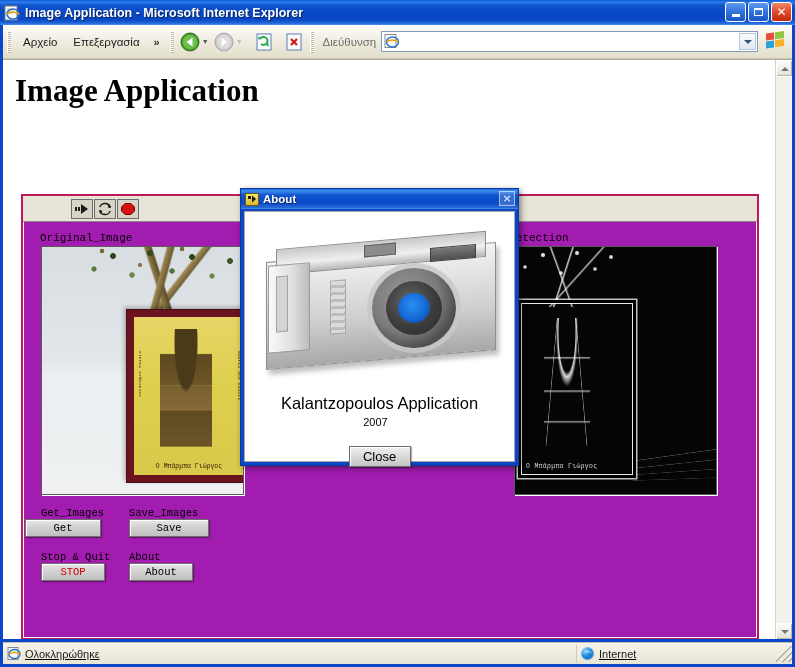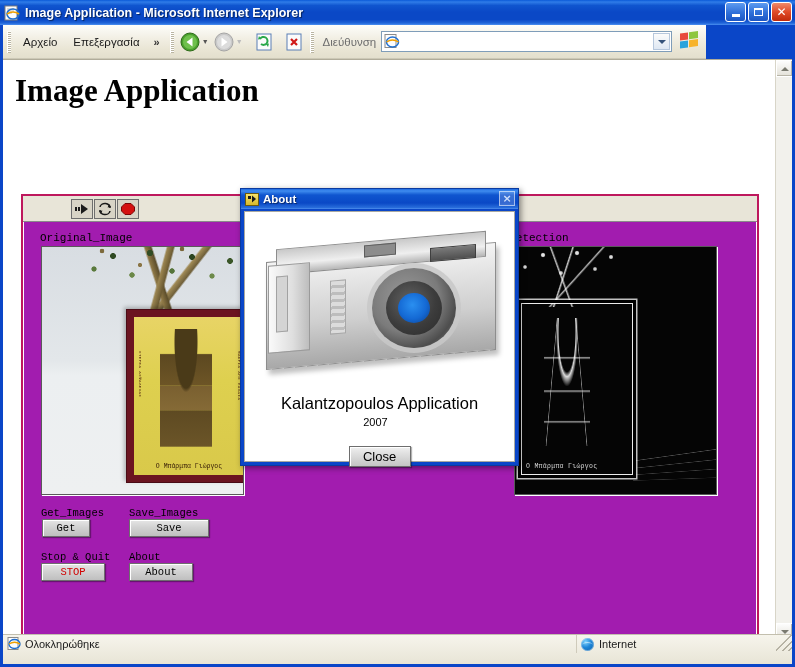--- a/index.html
+++ b/index.html
@@ -53,21 +53,21 @@
   .win-btn.close {
     background: linear-gradient(to bottom, #f08a6a, #e04a28 50%, #c02a0c);
   }
   .glyph-min { width: 8px; height: 3px; background: #fff; margin-top: 7px; }
   .glyph-max { width: 9px; height: 8px; border: 1px solid #fff; border-top-width: 2px; box-sizing: border-box; }
   .glyph-close { color: #fff; font-size: 12px; font-weight: bold; line-height: 10px; font-family: "DejaVu Sans", sans-serif;}
 
   
   #menurow {
     position: absolute; left: 3px; top: 25px;
-    width: 703px; height: 34px;
+    width: 789px; height: 34px;
     background: linear-gradient(to bottom, #fdfdfa 0%, #f2efe4 40%, #e9e5d4 75%, #e3dfcd 100%);
     display: flex; align-items: center;
     border-bottom: 1px solid #ccc8b6;
     box-sizing: border-box;
   }
   .grip {
     width: 3px; height: 22px; margin: 0 4px;
     background: repeating-linear-gradient(to bottom, #ffffff 0px, #ffffff 1px, #b9b4a0 1px, #b9b4a0 2px);
     border-left: 1px solid #ffffff;
     flex: none;
@@ -419,24 +419,24 @@
     background: linear-gradient(to bottom,#f0f0f0,#dadada 48%,#c4c4c4);
     border:1px solid #6e6e6e;
     box-shadow: inset 1px 1px 0 #ffffff, 1px 1px 1px rgba(0,0,0,.3);
     display:flex; align-items:center; justify-content:center;
     font-size:13px; color:#000; box-sizing:border-box;
   }
 
   
   #statusbar {
     position:absolute; left:3px; bottom:3px;
-    width:789px; height:30px;
+    width:789px; height:22px;
     background: linear-gradient(to bottom,#f6f4ec,#e8e5d6);
     border-top:1px solid #c3bfae;
-    display:flex; align-items:flex-start; box-sizing:border-box;
+    display:flex; align-items:center; box-sizing:border-box;text-decoration:underline;
   }
   .sb-pane {
     height:18px; display:flex; align-items:center;
     font-size:11px; color:#1a1a1a;
     border-left:1px solid #cfcbbb; box-sizing:border-box;
     padding:0 4px;
   }
   #sb-left { flex:1; border-left:none; }
   #sb-zone { width:200px; }
   #sb-grip {
@@ -606,21 +606,21 @@
           <div class="sobel-bg"></div>
           <div class="sobel-branch"></div>
           <div class="sobel-ribbon"></div>
           <div class="sobel-box">
             <div class="sobel-figure"></div>
             <span class="sobel-caption">Ο Μπάρμπα Γιώργος</span>
           </div>
         </div>
 
         <span class="ctl-label" style="left:18px; top:311px">Get_Images</span>
-        <div class="lv-pushbtn" style="left:19px; top:323px; width:48px">
+        <div class="lv-pushbtn" style="left:2px; top:323px; width:76px">
           <span>Get</span>
         </div>
 
         <span class="ctl-label" style="left:106px; top:311px">Save_Images</span>
         <div class="lv-pushbtn" style="left:106px; top:323px; width:80px">
           <span>Save</span>
         </div>
 
         <span class="ctl-label" style="left:18px; top:355px">Stop &amp; Quit</span>
         <div class="lv-pushbtn" id="btn-stop" style="left:18px; top:367px; width:64px">

